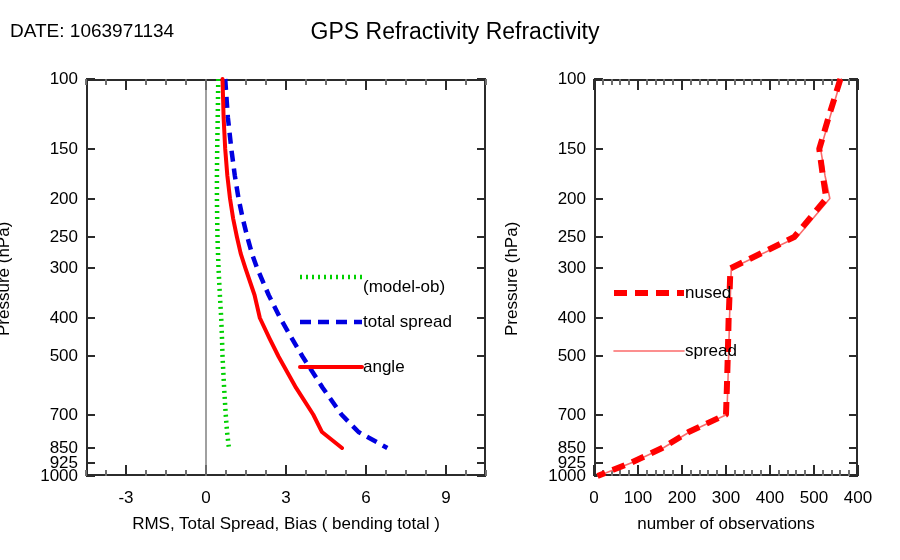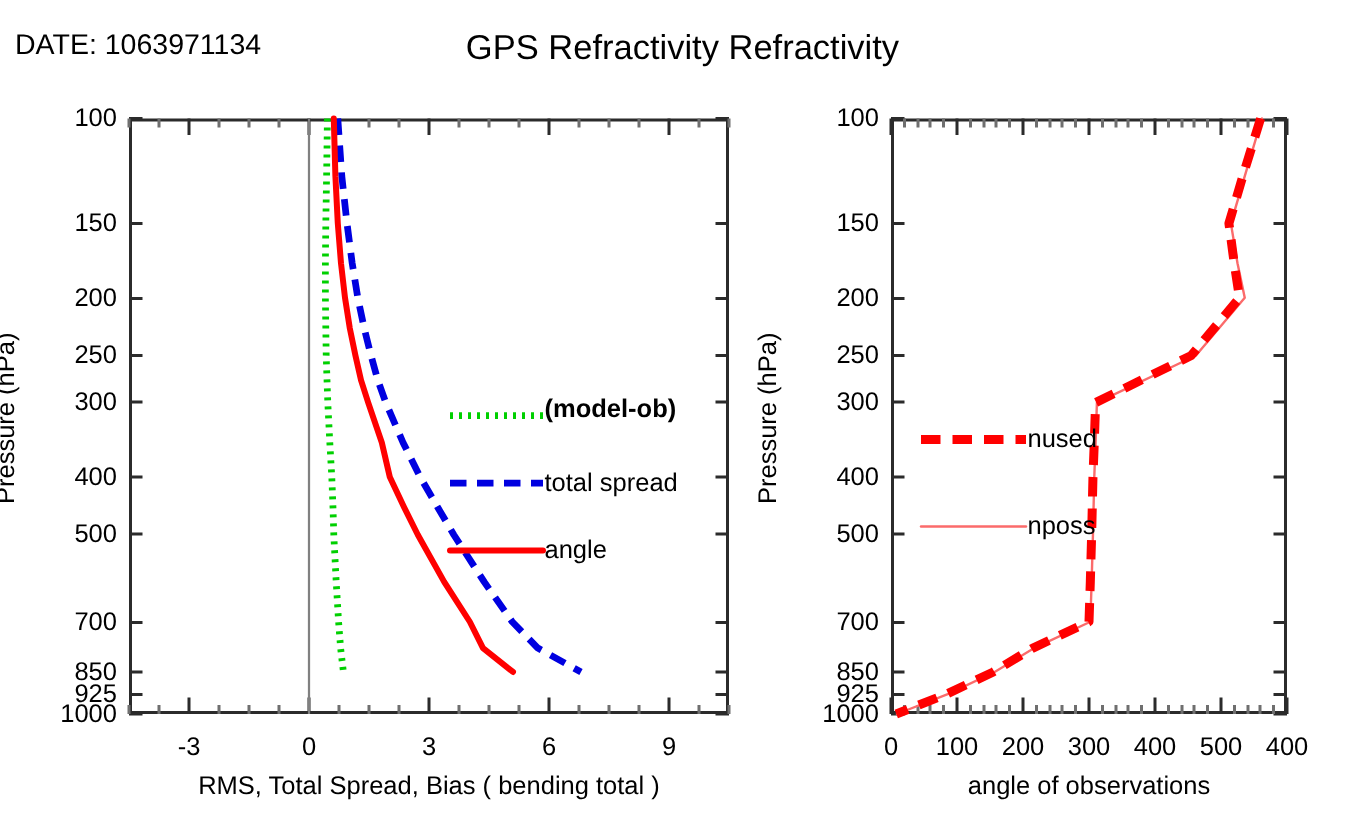--- a/index.html
+++ b/index.html
@@ -115,21 +115,21 @@
     <div class="axtitle" style="left: 286px; top: 514px;">RMS, Total Spread, Bias ( bending total )</div>
     <svg width="900" height="560" style="pointer-events: none;">
       <line x1="206" x2="206" y1="79" y2="476" stroke="#808080" stroke-width="1.5"></line>
       <path d="M218.27,79.00L217.73,117.47L217.20,148.91L216.93,175.49L216.93,198.51L217.20,218.82L217.47,236.98L218.00,253.42L218.53,268.42L219.87,295.00L221.20,318.02L222.00,338.33L222.53,356.49L224.13,387.93L225.73,414.50L227.07,432.05L228.93,447.98" fill="none" stroke="#00d000" stroke-width="4.5" stroke-linecap="butt" stroke-linejoin="round" stroke-dasharray="2,4"></path>
       <path d="M225.20,79.00L227.87,117.47L231.33,148.91L234.80,175.49L238.53,198.51L242.80,218.82L247.33,236.98L251.87,253.42L257.20,268.42L268.67,295.00L280.13,318.02L291.87,338.33L302.53,356.49L322.80,387.93L341.47,414.50L358.53,432.05L387.33,447.98" fill="none" stroke="#0000e0" stroke-width="4.5" stroke-linecap="butt" stroke-linejoin="round" stroke-dasharray="11,7"></path>
       <path d="M222.53,79.00L223.60,117.47L225.20,148.91L227.33,175.49L230.00,198.51L233.20,218.82L236.93,236.98L240.67,253.42L245.47,268.42L254.53,295.00L259.87,318.02L269.47,338.33L278.53,356.49L296.13,387.93L313.20,414.50L322.00,432.05L342.00,447.98" fill="none" stroke="#ff0000" stroke-width="4" stroke-linecap="round" stroke-linejoin="round"></path>
       <line x1="300" x2="362" y1="277" y2="277" stroke="#00d000" stroke-width="4.5" stroke-linecap="butt" stroke-dasharray="2,4"></line>
       <line x1="300" x2="362" y1="322" y2="322" stroke="#0000e0" stroke-width="4.5" stroke-linecap="butt" stroke-dasharray="11,7"></line>
       <line x1="300" x2="362" y1="367" y2="367" stroke="#ff0000" stroke-width="4" stroke-linecap="round"></line>
     </svg>
-    <div class="legtext" style="left: 363px; top: 273px; font-weight: bold;">(model-ob)</div>
+    <div class="legtext" style="left: 363px; top: 287px;">(model-ob)</div>
     <div class="legtext" style="left: 363px; top: 322px;">total spread</div>
     <div class="legtext" style="left: 363px; top: 367px;">angle</div>
     <div class="frame" style="left: 594px; top: 79px; width: 264px; height: 397px;"></div>
     <div class="tick" style="left: 594px; top: 78px; width: 9px; height: 2px;"></div>
     <div class="tick" style="left: 849px; top: 78px; width: 9px; height: 2px;"></div>
     <div class="ytlabel" style="left: 530px; top: 79px; width: 56px;">100</div>
     <div class="tick" style="left: 594px; top: 147.908px; width: 9px; height: 2px;"></div>
     <div class="tick" style="left: 849px; top: 147.908px; width: 9px; height: 2px;"></div>
     <div class="ytlabel" style="left: 530px; top: 148.908px; width: 56px;">150</div>
     <div class="tick" style="left: 594px; top: 197.509px; width: 9px; height: 2px;"></div>
@@ -222,22 +222,22 @@
     <div class="tick" style="left: 848.2px; top: 79px; width: 2px; height: 6px; background: rgb(111, 111, 111);"></div>
     <div class="tick" style="left: 857px; top: 465px; width: 2px; height: 11px; background: rgb(43, 43, 43);"></div>
     <div class="tick" style="left: 857px; top: 79px; width: 2px; height: 11px; background: rgb(43, 43, 43);"></div>
     <div class="xtlabel" style="left: 594px; top: 488px;">0</div>
     <div class="xtlabel" style="left: 638px; top: 488px;">100</div>
     <div class="xtlabel" style="left: 682px; top: 488px;">200</div>
     <div class="xtlabel" style="left: 726px; top: 488px;">300</div>
     <div class="xtlabel" style="left: 770px; top: 488px;">400</div>
     <div class="xtlabel" style="left: 814px; top: 488px;">500</div>
     <div class="xtlabel" style="left: 858px; top: 488px;">400</div>
-    <div class="axtitle" style="left: 726px; top: 514px;">angle of observations</div>
+    <div class="axtitle" style="left: 726px; top: 514px;">number of observations</div>
     <svg width="900" height="560" style="pointer-events: none;">
       <path d="M841.28,79.00L829.84,117.47L820.60,148.91L825.00,175.49L829.84,198.51L797.28,236.98L731.28,268.42L730.40,295.00L729.52,318.02L728.64,356.49L727.76,387.93L726.88,414.50L689.48,432.05L663.08,447.98L632.28,462.56L597.96,476.00" fill="none" stroke="#fb6b6b" stroke-width="1.6" stroke-linecap="round" stroke-linejoin="round"></path>
       <path d="M840.40,79.00L828.52,117.47L819.28,148.91L822.80,175.49L826.32,198.51L794.20,236.98L730.40,268.42L729.52,295.00L728.64,318.02L727.76,356.49L726.88,387.93L726.00,414.50L688.60,432.05L662.20,447.98L631.40,462.56L597.52,476.00" fill="none" stroke="#ff0000" stroke-width="6" stroke-linecap="butt" stroke-linejoin="round" stroke-dasharray="13,8"></path>
       <line x1="614" x2="684" y1="293" y2="293" stroke="#ff0000" stroke-width="6" stroke-linecap="butt" stroke-dasharray="13,8"></line>
       <line x1="614" x2="684" y1="351" y2="351" stroke="#fb6b6b" stroke-width="1.6" stroke-linecap="round"></line>
     </svg>
     <div class="legtext" style="left: 685px; top: 293px;">nused</div>
-    <div class="legtext" style="left: 685px; top: 351px;">nposs</div>
+    <div class="legtext" style="left: 685px; top: 351px;">spread</div>
   </div>
 
 </body></html>

